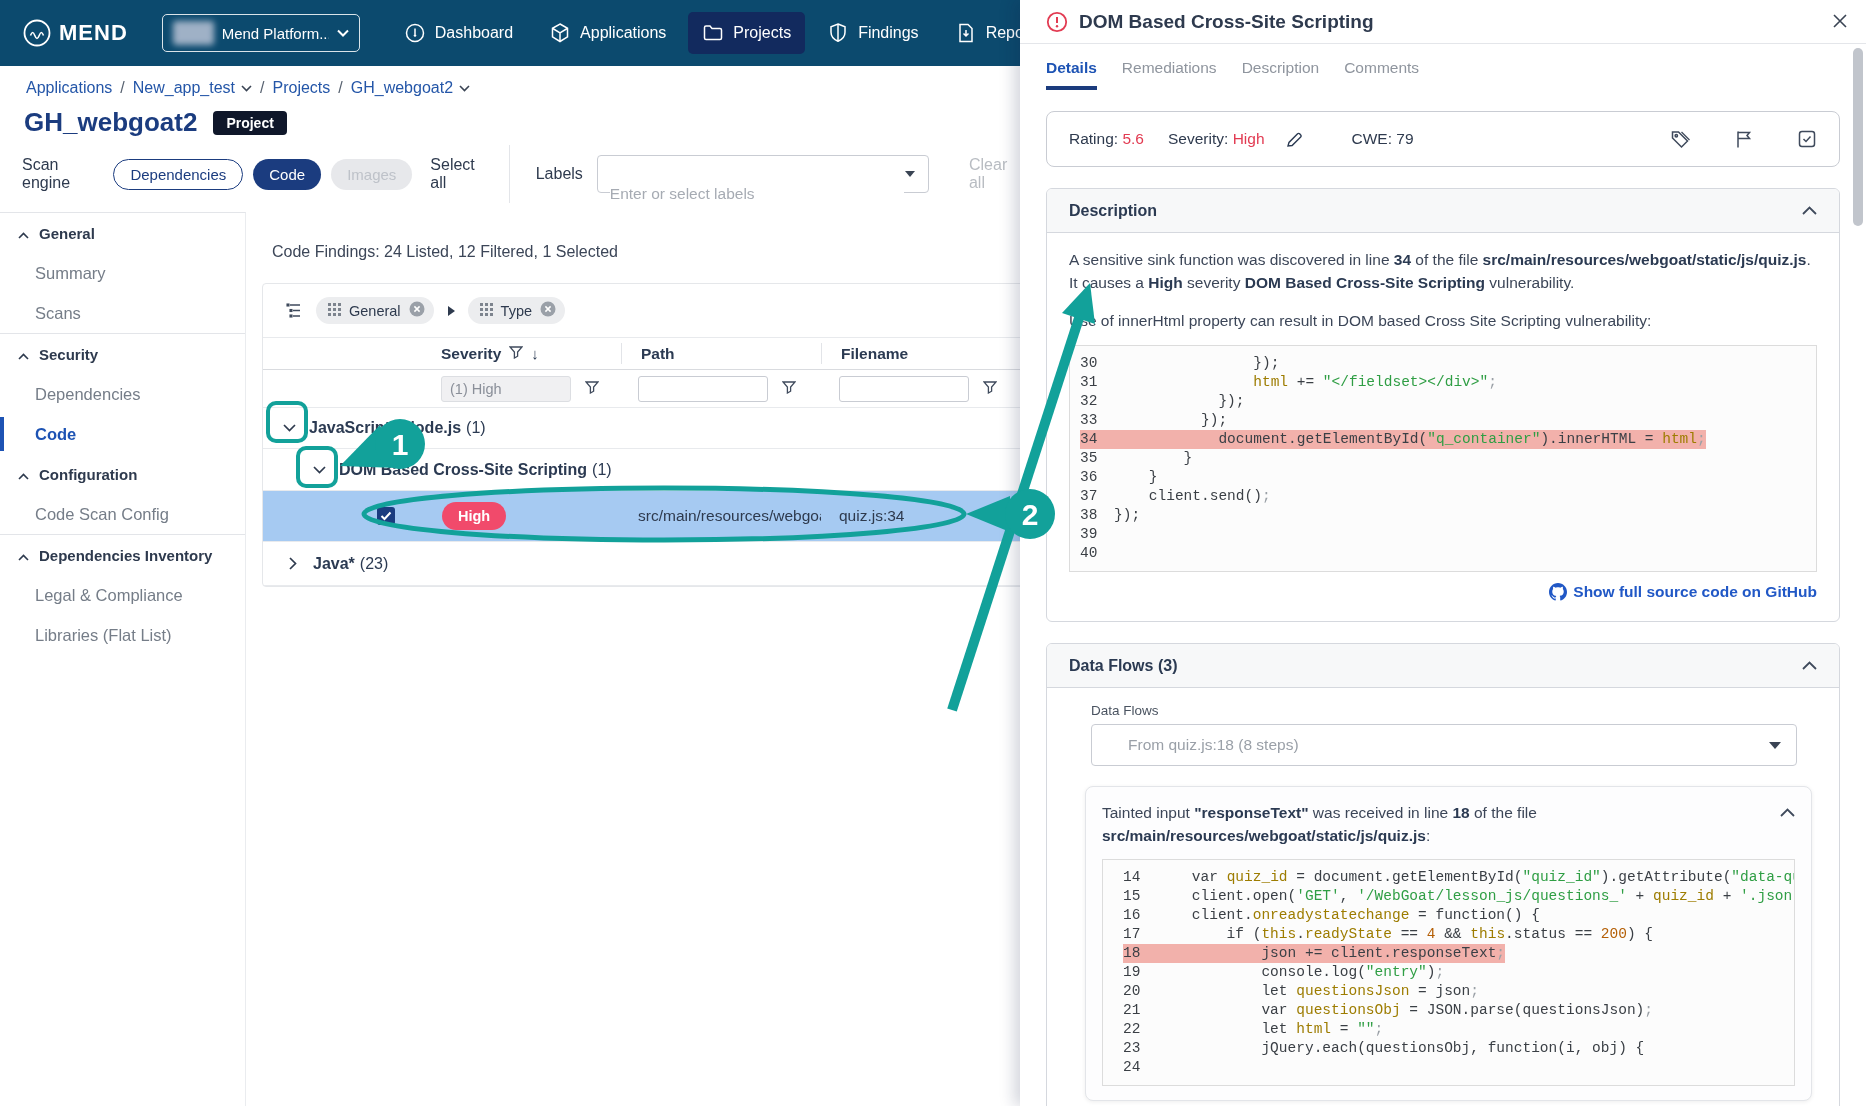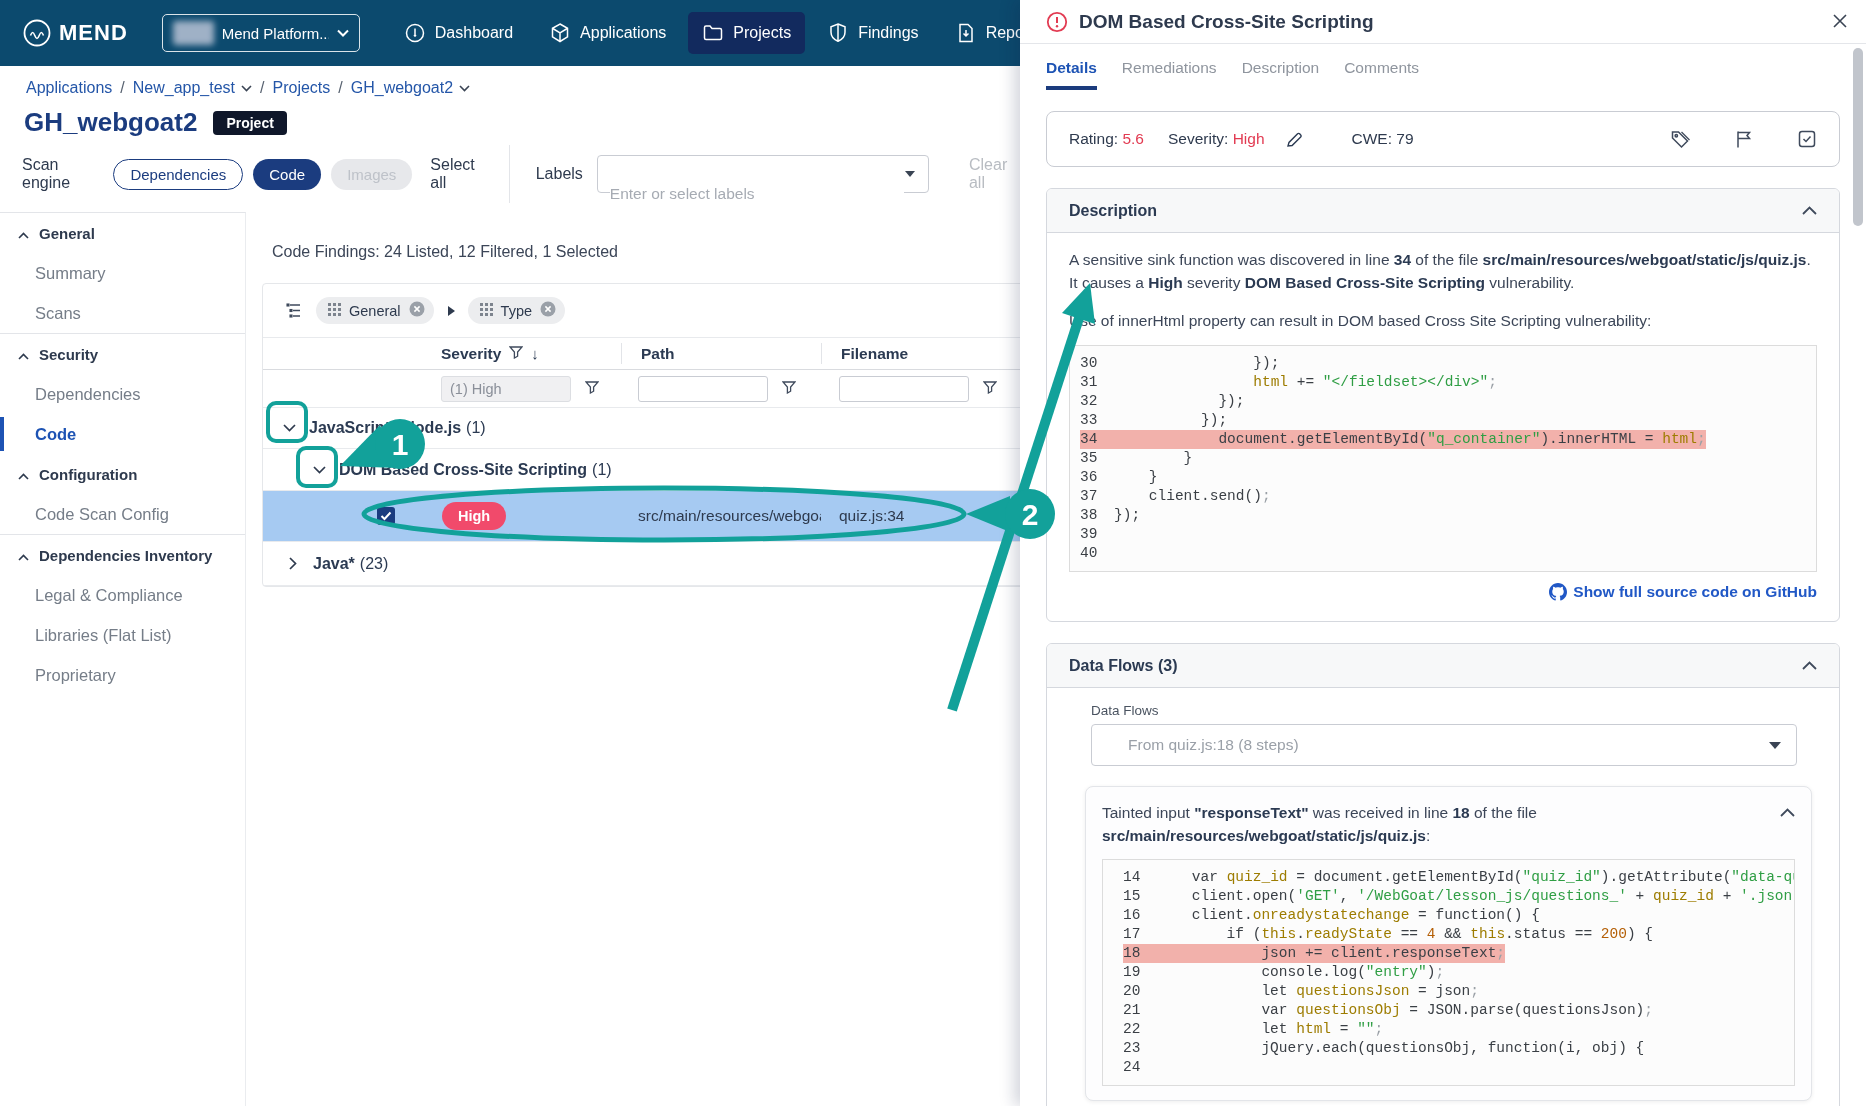--- a/index.html
+++ b/index.html
@@ -267,21 +267,20 @@
     </div>
     <div class="side-sec divided">
       <div class="sec-title">
         <span><svg width="11" height="7" viewBox="0 0 11 7" fill="none" stroke="#2E3A4E" stroke-width="1.6">
               <path d="M1 6l4.5-4.5L10 6"></path>
             </svg></span>
         <span>Dependencies Inventory</span>
       </div>
       <div class="side-item">Legal &amp; Compliance</div>
       <div class="side-item">Libraries (Flat List)</div>
-      <div class="side-item">Proprietary</div>
     </div>
   </aside>
 
   <section class="findings">
     <div class="findings-summary">Code Findings: 24 Listed, 12 Filtered, 1 Selected</div>
     <div class="findings-card">
       <div class="tbl-toolbar">
         <span style="display:flex;color:#3F4A5C">
             <svg width="17" height="17" viewBox="0 0 17 17" fill="none" stroke="#3F4A5C" stroke-width="1.5">
               <path d="M5 3h10M8 8.5h7M8 14h7M3 3v0M3.2 2.2v1.6M5.8 8.5h0"></path>

